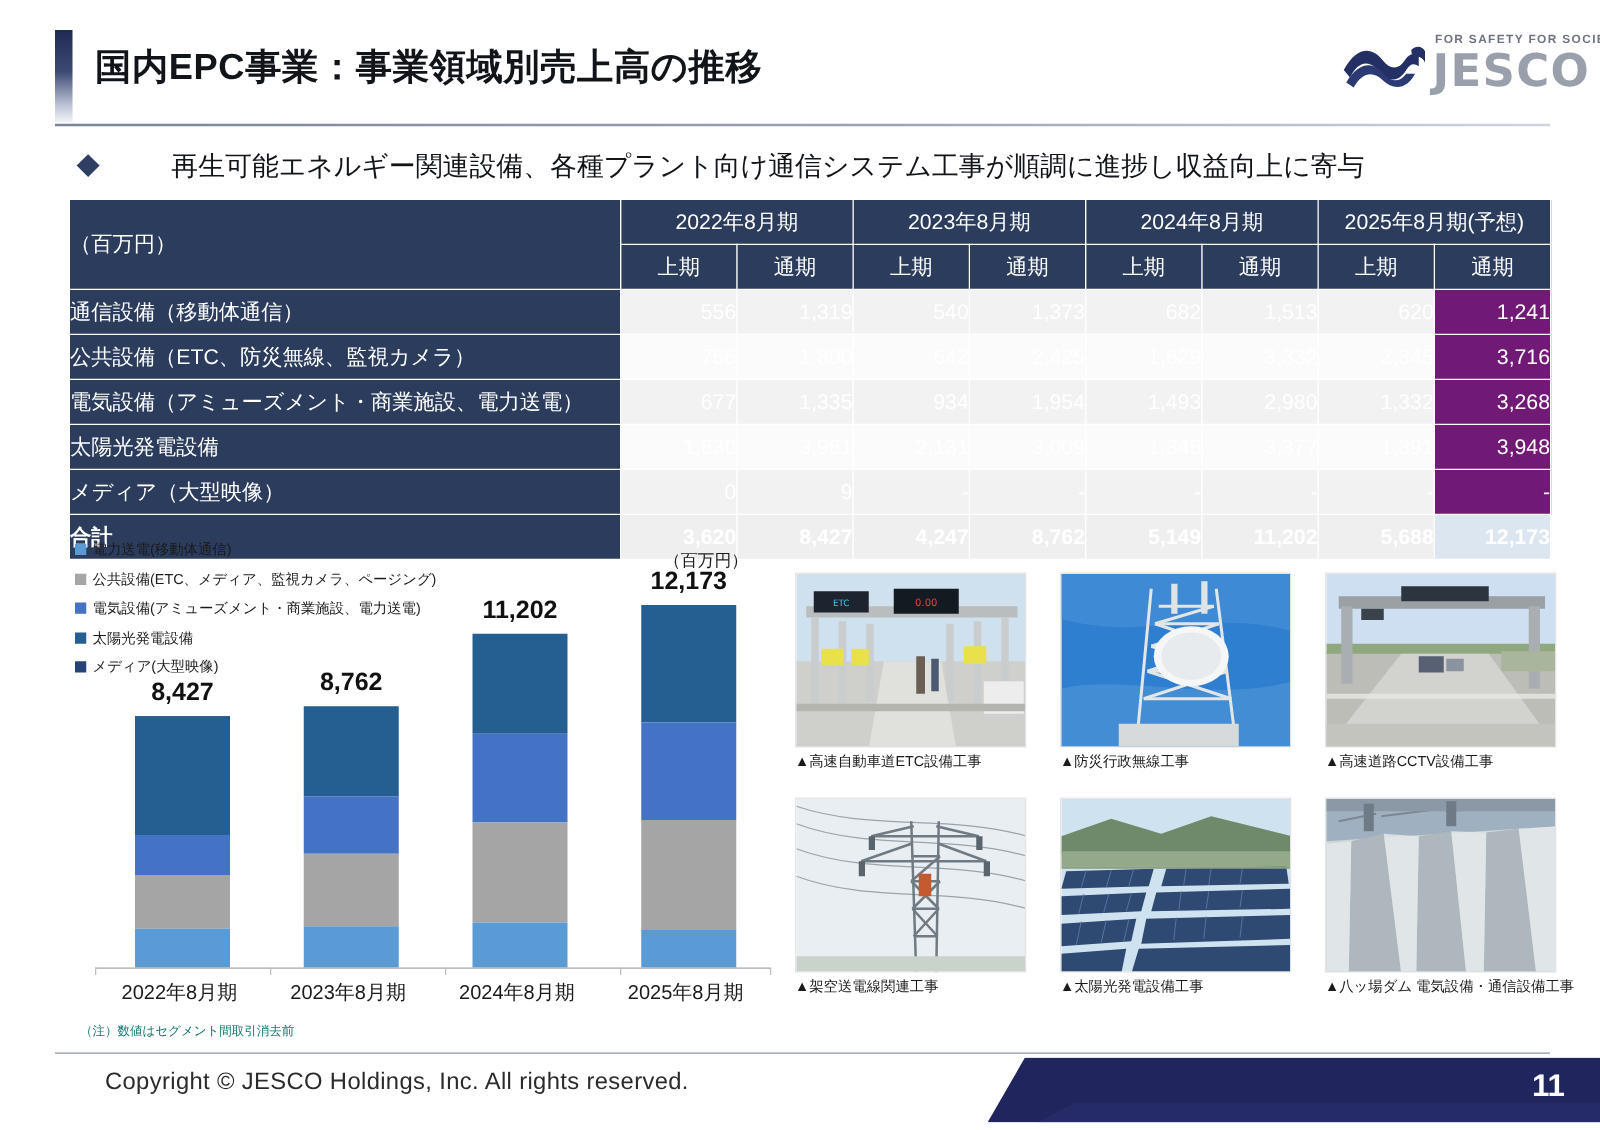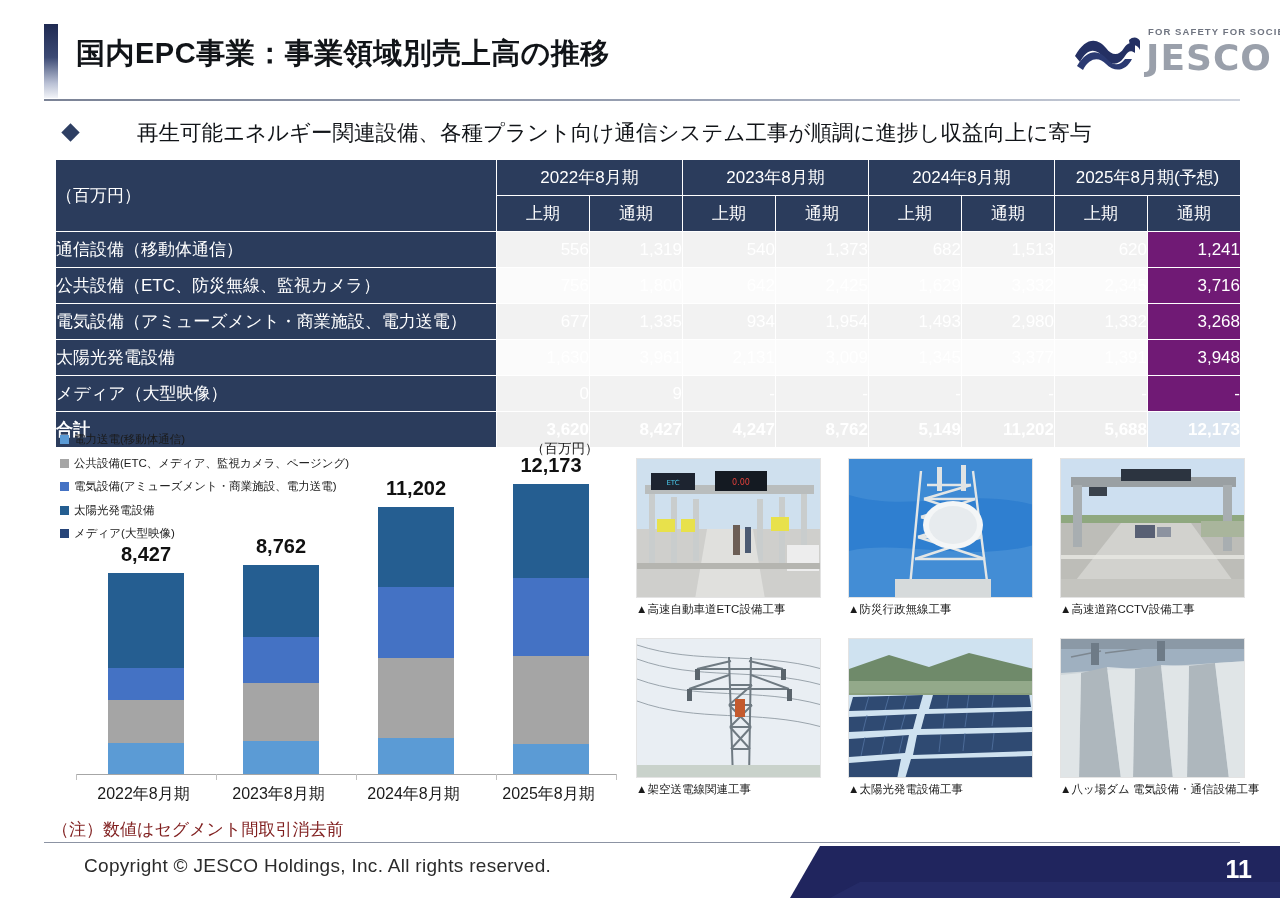--- a/index.html
+++ b/index.html
@@ -85,21 +85,21 @@
   .bar-value {
     position: absolute; left: 0; width: 140px; text-align: center;
     font-size: 20px; font-weight: bold; color: #111;
   }
   .bar-stack { position: absolute; bottom: 0; left: 32px; width: 76px; display: flex; flex-direction: column-reverse; }
   .seg { width: 100%; }
   .axis-line { position: absolute; left: 30px; top: 310px; width: 540px; height: 1px; background: #a6a6a6; }
   .tick { position: absolute; top: 310px; width: 1px; height: 6px; background: #bfbfbf; }
   .xlabels { position: absolute; left: 30px; top: 320px; width: 540px; display: flex; }
   .xlabel { width: 140px; text-align: center; font-size: 16px; color: #1a1a1a; }
-  .chart-note { position: absolute; left: 52px; top: 818px; font-size: 17px; color: #7f1d1d; }
+  .chart-note { position: absolute; left: 64px; top: 818px; font-size: 10px; color: #0f766e; }
 
   
   .photos { position: absolute; left: 636px; top: 458px; width: 610px; height: 356px; }
   .photo-cell { position: absolute; width: 178px; }
   .photo-img { width: 185px; height: 140px; position: relative; overflow: hidden; border: 1px solid #e3e3e3; }
   .photo-cap { font-size: 11.5px; color: #1a1a1a; margin-top: 4px; white-space: nowrap; }
 
   
   .footer-rule { position: absolute; left: 44px; top: 842px; width: 1196px; height: 1px; background: #8c93a3; }
   .copyright { position: absolute; left: 84px; top: 855px; font-size: 19px; color: #2b2b2b; letter-spacing: 0.3px; }

